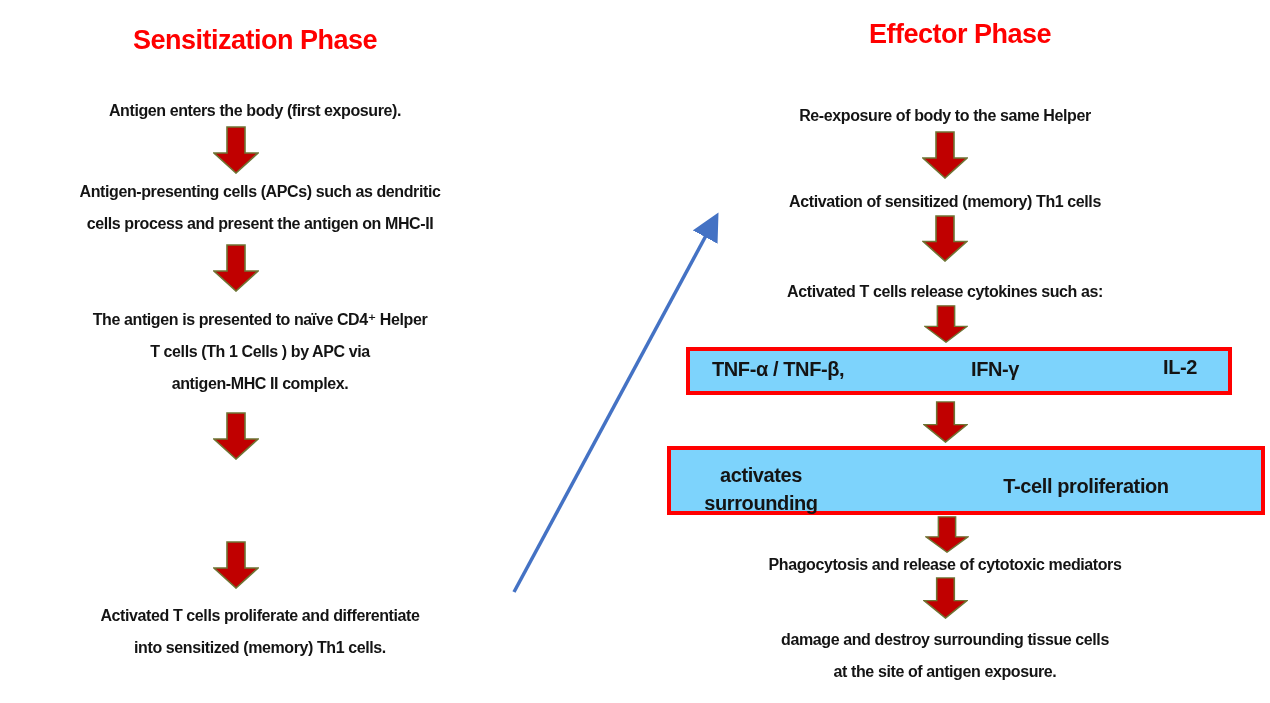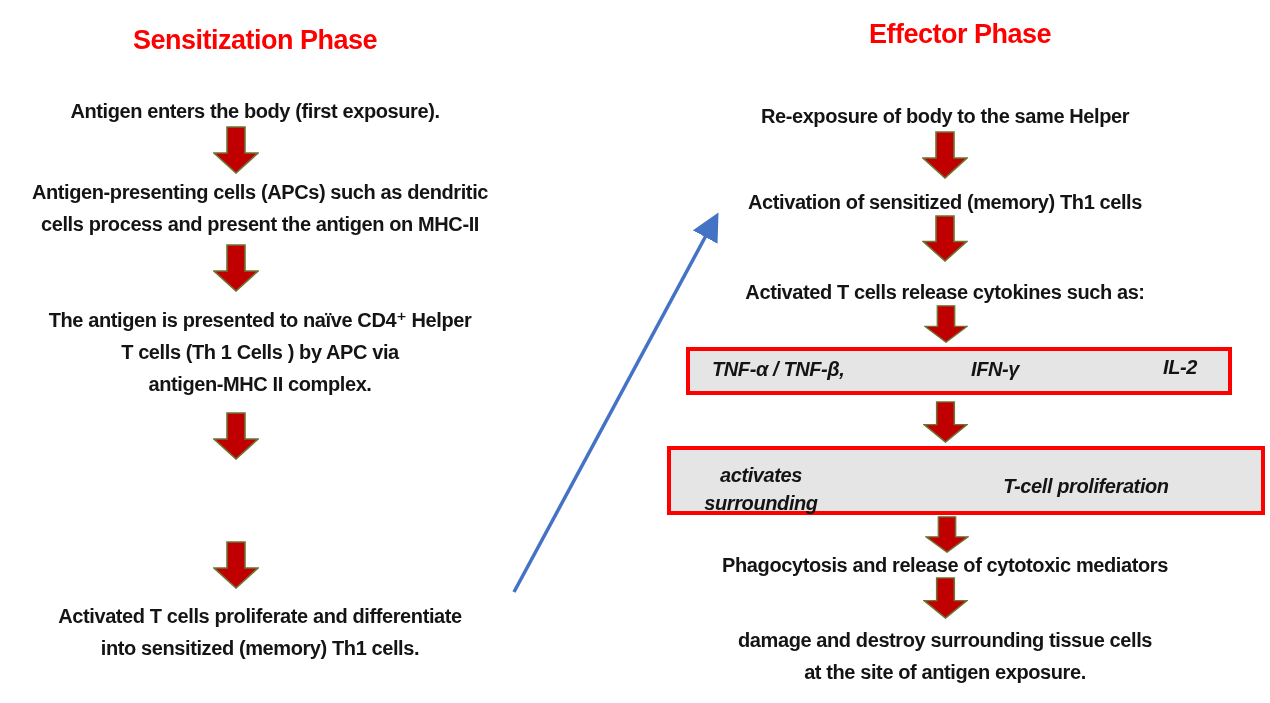--- a/index.html
+++ b/index.html
@@ -6,28 +6,28 @@
   .canvas {
     position:relative; width:1270px; height:703px; background:#ffffff;
     font-family:"Liberation Sans","DejaVu Sans",sans-serif;
     font-weight:bold; color:#141414; overflow:hidden;
   }
   .phase-title {
     position:absolute; text-align:center; font-size:27px; letter-spacing:-0.5px;
     color:#ff0000; white-space:nowrap; z-index:2;
   }
   .step {
-    position:absolute; text-align:center; font-size:20px; line-height:32px;
+    position:absolute; text-align:center; font-size:16px; line-height:32px;
     letter-spacing:-0.4px; z-index:2;
   }
   .line { white-space:nowrap; }
   .down-arrow { position:absolute; z-index:2; }
   .redbox {
     position:absolute; border:4px solid #ff0000; box-sizing:border-box;
-    background:#e5e5e5; z-index:2;font-style:italic;
+    background:#7dd3fc; z-index:2;
   }
   .boxcell {
     position:absolute; font-size:20px; line-height:28px; letter-spacing:-0.4px;
     text-align:center; white-space:nowrap;
   }
   .overlay { position:absolute; left:0; top:0; z-index:1; pointer-events:none; }
 </style>
 </head>
 <body>
 

